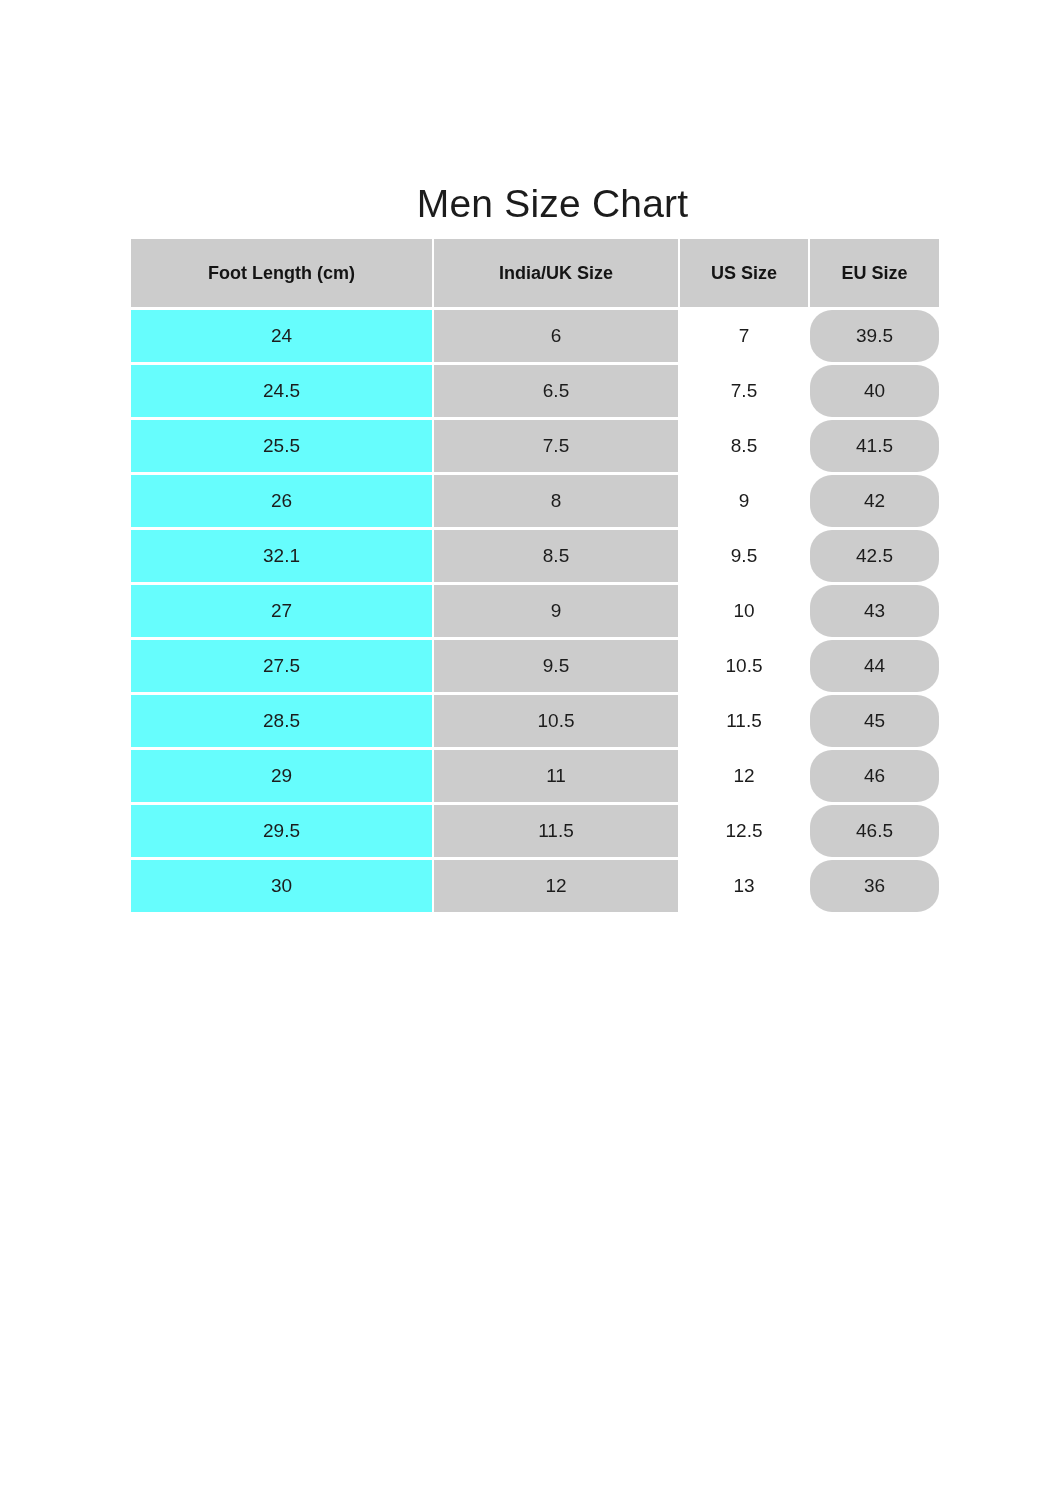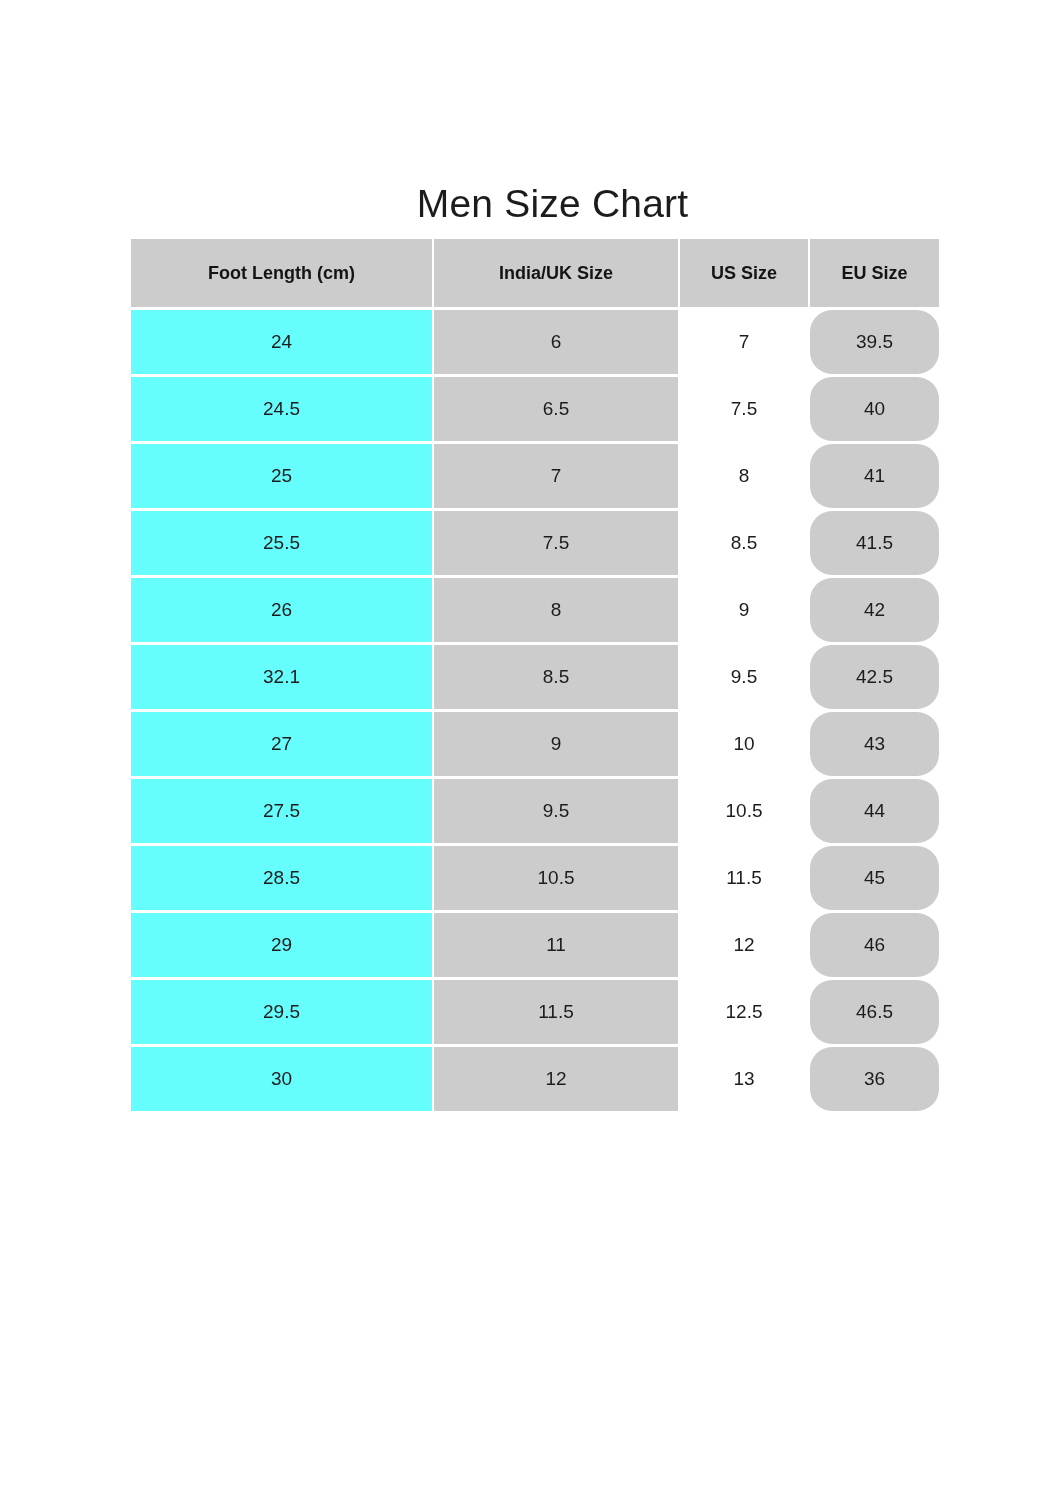--- a/index.html
+++ b/index.html
@@ -42,21 +42,21 @@
 
   .size-table {
     position: absolute;
     left: 129px;
     top: 236px;
     width: 810px;
     border-collapse: separate;
     border-spacing: 2px 3px;
     table-layout: fixed;
   }
-  .size-table tr { height: 64px; }
+  .size-table tr { height: 52px; }
   .size-table tr.header-row { height: 68px; }
 
   .size-table th,
   .size-table td {
     padding: 0;
     margin: 0;
     text-align: center;
     vertical-align: middle;
     font-size: 19px;
     font-weight: 400;
@@ -112,26 +112,20 @@
         <td class="cell-eu">39.5</td>
       </tr>
 
       <tr>
         <td class="cell-foot">24.5</td>
         <td class="cell-uk">6.5</td>
         <td class="cell-us">7.5</td>
         <td class="cell-eu">40</td>
       </tr>
 
-      <tr>
-        <td class="cell-foot">25</td>
-        <td class="cell-uk">7</td>
-        <td class="cell-us">8</td>
-        <td class="cell-eu">41</td>
-      </tr>
 
       <tr>
         <td class="cell-foot">25.5</td>
         <td class="cell-uk">7.5</td>
         <td class="cell-us">8.5</td>
         <td class="cell-eu">41.5</td>
       </tr>
 
       <tr>
         <td class="cell-foot">26</td>

